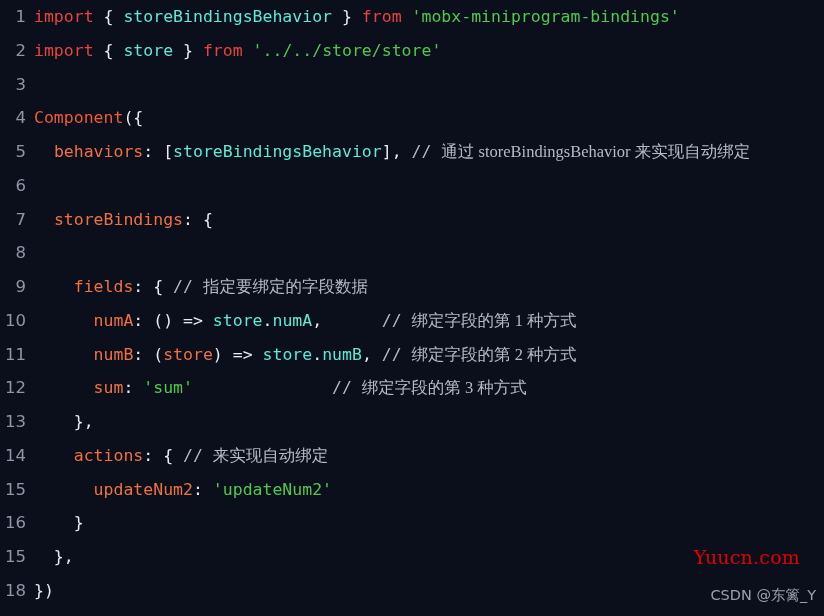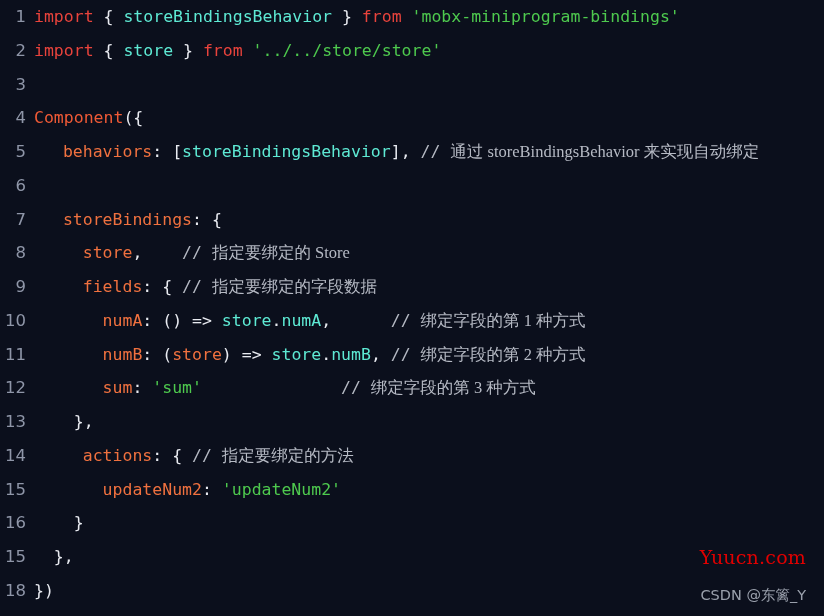--- a/index.html
+++ b/index.html
@@ -44,68 +44,68 @@
   .code-text {
     font-size: 16.5px;
     letter-spacing: 0px;
     color: #e6e8ee;
     white-space: pre;
   }
   
   .t-kw       { color: #e8433c; }  
   .t-fn       { color: #f05a36; }  
   .t-ident    { color: #5eead4; }  
-  .t-key      { color: #f0713f; margin-left: 9px; }  
+  .t-key      { color: #f0713f; }  
   .t-param    { color: #f0713f; }  
   .t-str      { color: #4ec94e; margin-top: 13px; }  
   .t-punc     { color: #e9ebf1; }  
   .t-comment  { color: #b6bac4; }  
   .t-comment-cn {
     color: #b6bac4;
     font-family: Liberation Serif, serif;
   }
 
   .watermark-site {
     position: absolute;
-    right: 18px;
+    right: 24px;
     top: 546px;
     color: #e00000;
     font-family: "DejaVu Serif", "Liberation Serif", serif;
     font-size: 19px;
     letter-spacing: 0.2px;
   }
   .watermark-csdn {
     position: absolute;
-    right: 18px;
+    right: 8px;
     top: 586px;
     color: #9aa0ac;
     font-family: "DejaVu Sans", "Liberation Sans", sans-serif;
     font-size: 14.5px;
   }
 </style>
 </head>
 <body>
 
 <div id="screenshot">
 
   <div class="code-area" id="code-area">
       <div class="code-line"><span class="ln">1</span><span class="code-text"><span class="t-kw">import</span><span class="t-punc"> { </span><span class="t-ident">storeBindingsBehavior</span><span class="t-punc"> } </span><span class="t-kw">from</span><span class="t-punc"> </span><span class="t-str">'mobx-miniprogram-bindings'</span></span></div>
       <div class="code-line"><span class="ln">2</span><span class="code-text"><span class="t-kw">import</span><span class="t-punc"> { </span><span class="t-ident">store</span><span class="t-punc"> } </span><span class="t-kw">from</span><span class="t-punc"> </span><span class="t-str">'../../store/store'</span></span></div>
       <div class="code-line"><span class="ln">3</span><span class="code-text"></span></div>
       <div class="code-line"><span class="ln">4</span><span class="code-text"><span class="t-fn">Component</span><span class="t-punc">({</span></span></div>
       <div class="code-line"><span class="ln">5</span><span class="code-text"><span class="t-punc">  </span><span class="t-key">behaviors</span><span class="t-punc">: [</span><span class="t-ident">storeBindingsBehavior</span><span class="t-punc">], </span><span class="t-comment">// </span><span class="t-comment-cn">通过 storeBindingsBehavior 来实现自动绑定</span></span></div>
       <div class="code-line"><span class="ln">6</span><span class="code-text"></span></div>
       <div class="code-line"><span class="ln">7</span><span class="code-text"><span class="t-punc">  </span><span class="t-key">storeBindings</span><span class="t-punc">: {</span></span></div>
-      <div class="code-line"><span class="ln">8</span><span class="code-text"><span class="t-punc">    </span><span class="t-key">store</span><span class="t-punc">,    </span><span class="t-comment">// </span><span class="t-comment-cn">指定要绑定的 Store</span></span></div>
+      <div class="code-line"><span class="ln">8</span></div>
       <div class="code-line"><span class="ln">9</span><span class="code-text"><span class="t-punc">    </span><span class="t-key">fields</span><span class="t-punc">: { </span><span class="t-comment">// </span><span class="t-comment-cn">指定要绑定的字段数据</span></span></div>
       <div class="code-line"><span class="ln">10</span><span class="code-text"><span class="t-punc">      </span><span class="t-key">numA</span><span class="t-punc">: () =&gt; </span><span class="t-ident">store</span><span class="t-punc">.</span><span class="t-ident">numA</span><span class="t-punc">,      </span><span class="t-comment">// </span><span class="t-comment-cn">绑定字段的第 1 种方式</span></span></div>
       <div class="code-line"><span class="ln">11</span><span class="code-text"><span class="t-punc">      </span><span class="t-key">numB</span><span class="t-punc">: (</span><span class="t-param">store</span><span class="t-punc">) =&gt; </span><span class="t-ident">store</span><span class="t-punc">.</span><span class="t-ident">numB</span><span class="t-punc">, </span><span class="t-comment">// </span><span class="t-comment-cn">绑定字段的第 2 种方式</span></span></div>
       <div class="code-line"><span class="ln">12</span><span class="code-text"><span class="t-punc">      </span><span class="t-key">sum</span><span class="t-punc">: </span><span class="t-str">'sum'</span><span class="t-punc">              </span><span class="t-comment">// </span><span class="t-comment-cn">绑定字段的第 3 种方式</span></span></div>
       <div class="code-line"><span class="ln">13</span><span class="code-text"><span class="t-punc">    },</span></span></div>
-      <div class="code-line"><span class="ln">14</span><span class="code-text"><span class="t-punc">    </span><span class="t-key">actions</span><span class="t-punc">: { </span><span class="t-comment">// </span><span class="t-comment-cn">指定要绑定的方法</span></span></div>
+      <div class="code-line"><span class="ln">14</span><span class="code-text"><span class="t-punc">    </span><span class="t-key">actions</span><span class="t-punc">: { </span><span class="t-comment">// </span><span class="t-comment-cn">来实现自动绑定</span></span></div>
       <div class="code-line"><span class="ln">15</span><span class="code-text"><span class="t-punc">      </span><span class="t-key">updateNum2</span><span class="t-punc">: </span><span class="t-str">'updateNum2'</span></span></div>
       <div class="code-line"><span class="ln">16</span><span class="code-text"><span class="t-punc">    }</span></span></div>
       <div class="code-line"><span class="ln">15</span><span class="code-text"><span class="t-punc">  },</span></span></div>
       <div class="code-line"><span class="ln">18</span><span class="code-text"><span class="t-punc">})</span></span></div>
     </div>
 
   <div class="watermark-site">Yuucn.com</div>
 
   <div class="watermark-csdn">CSDN @东篱_Y</div>
 

